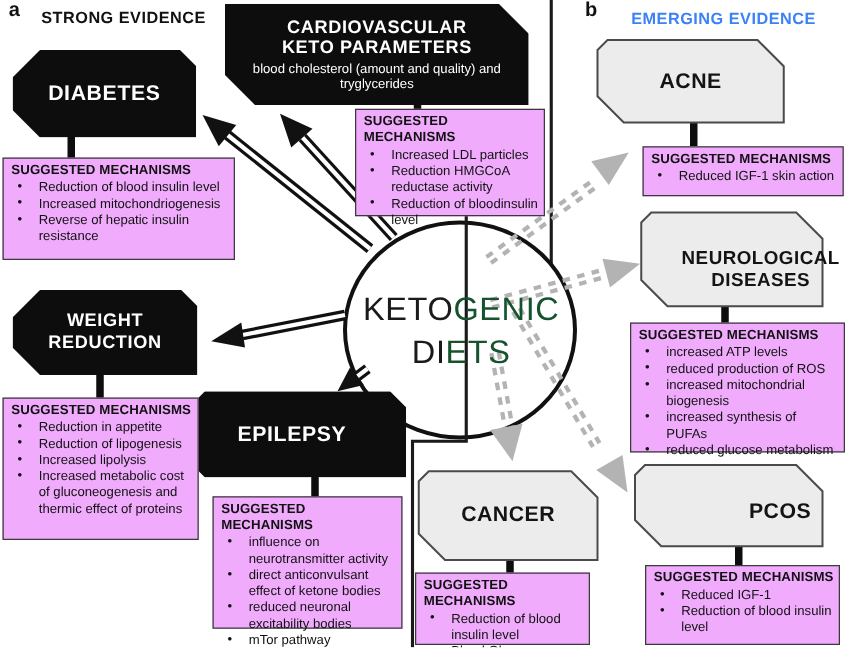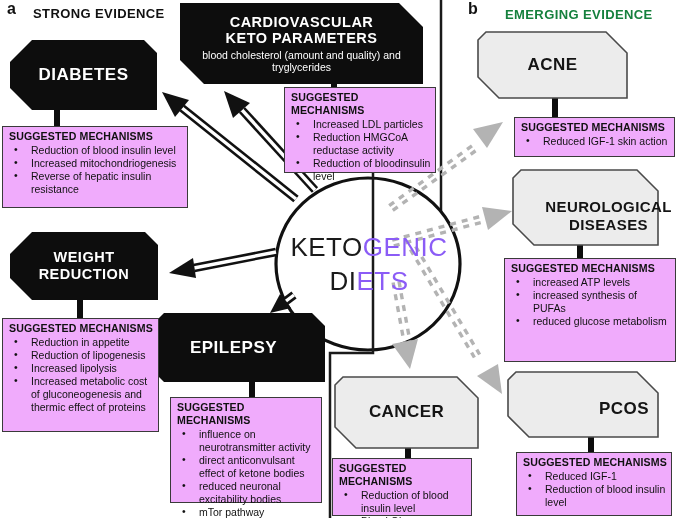--- a/index.html
+++ b/index.html
@@ -2,41 +2,41 @@
 <html><head>
 <meta charset="utf-8">
 <style>
   html,body{margin:0;padding:0;background:#fff;}
   #canvas{position:relative;width:676px;height:518px;background:#fff;overflow:hidden;
           font-family:"Liberation Sans",sans-serif;color:#111;}
   #bg{position:absolute;left:0;top:0;z-index:0;}
   .abs{position:absolute;box-sizing:border-box;}
   .panel-letter{font-size:16px;font-weight:700;z-index:3;}
   .section-title{font-size:13px;font-weight:700;letter-spacing:.4px;z-index:3;}
-  .section-title.gray{color:#15803d;}
+  .section-title.gray{color:#3b82f6;}
   .blackbox{background:#0d0d0d;color:#fff;display:flex;flex-direction:column;
             align-items:center;justify-content:center;text-align:center;z-index:2;}
   .blackbox .bb-title{font-size:17px;font-weight:600;letter-spacing:.5px;line-height:1.15;}
   .blackbox .bb-title.sm{font-size:14.5px;}
   .blackbox .bb-sub{font-size:10.5px;font-weight:400;margin-top:2px;line-height:1.15;padding:0 8px;}
   .snipL{clip-path:polygon(22px 0, calc(100% - 13px) 0, 100% 13px, 100% 100%, 22px 100%, 0 calc(100% - 22px), 0 22px);}
   .snipC{clip-path:polygon(0 0, calc(100% - 24px) 0, 100% 24px, 100% 100%, 24px 100%, 0 calc(100% - 24px));}
   .graylabel{display:flex;flex-direction:column;align-items:center;justify-content:center;
              text-align:right;z-index:2;color:#141414;}
   .graylabel .gl-title{font-size:17px;font-weight:600;letter-spacing:.4px;line-height:1.2;}
   .graylabel .gl-title.sm{font-size:15px;}
   .mech{background:#f0abfc;border:1.6px solid #3a3a3a;z-index:2;padding:2px 3px;
         font-size:10.5px;line-height:1.24;}
   .mech-title{font-weight:700;font-size:10.6px;margin:1px 0 1px 3px;letter-spacing:.1px;}
   .mech ul{margin:0;padding:0;list-style:none;}
   .mech li{position:relative;padding-left:25px;}
   .mech li::before{content:"\2022";position:absolute;left:8px;top:-1px;}
   .ellipse-text{display:flex;flex-direction:column;align-items:center;justify-content:center;
                 font-size:26px;letter-spacing:.5px;line-height:1.3;z-index:2;color:#1a1a1a;}
-  .gray-text{color:#8b5cf6;}
+  .gray-text{color:#14532d;}
 </style>
 </head>
 <body>
 
 <div id="canvas">
 
   <svg id="bg" width="676" height="518" viewBox="0 0 676 518">
 
     <path d="M441 0 V214" stroke="#1a1a1a" stroke-width="2.5" fill="none"></path>
 
@@ -183,20 +183,22 @@
     <div class="mech-title">SUGGESTED MECHANISMS</div>
     <ul>
       <li>Reduced IGF-1 skin action</li>
     </ul>
   </div>
 
   <div class="abs mech" style="left:504px;top:258px;width:172px;height:104px;">
     <div class="mech-title">SUGGESTED MECHANISMS</div>
     <ul>
       <li>increased ATP levels</li>
+      <li>reduced production of ROS</li>
+      <li>increased mitochondrial biogenesis</li>
       <li>increased synthesis of PUFAs</li>
       <li>reduced glucose metabolism</li>
     </ul>
   </div>
 
   <div class="abs mech" style="left:332px;top:458px;width:140px;height:58px;">
     <div class="mech-title">SUGGESTED MECHANISMS</div>
     <ul>
       <li>Reduction of blood insulin level</li>
       <li>Blood Glucose reduction</li>

